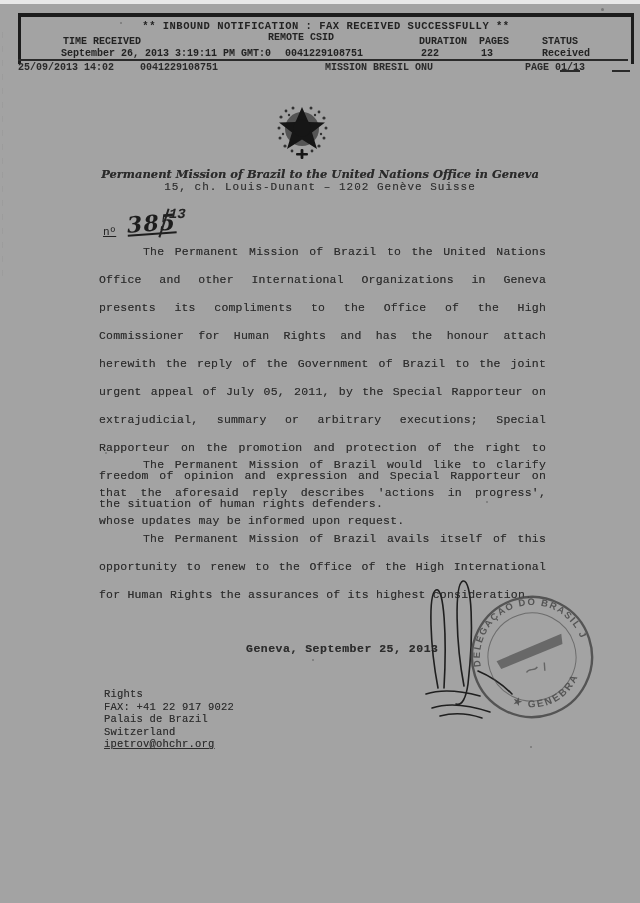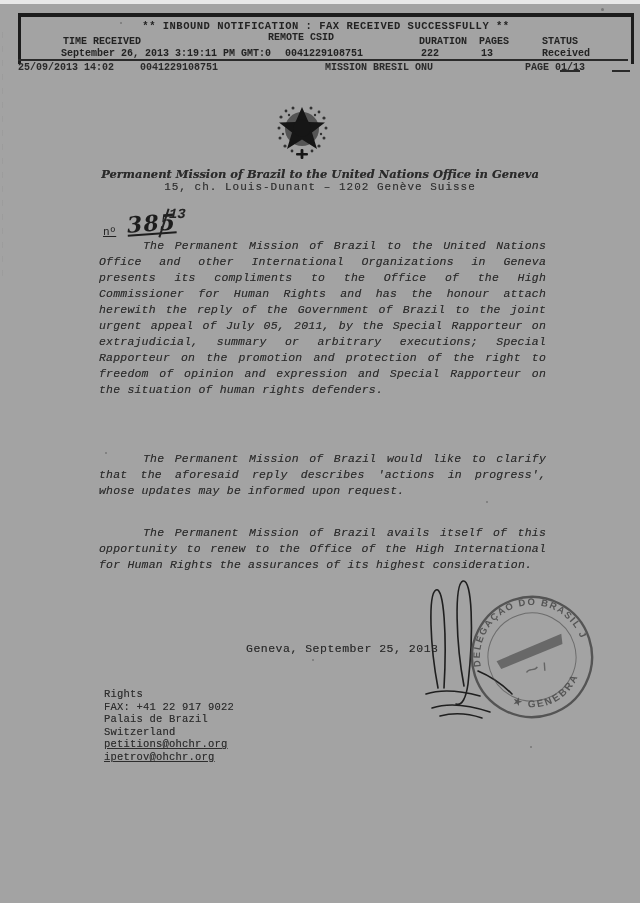--- a/index.html
+++ b/index.html
@@ -34,28 +34,28 @@
   .ref-prefix{position:absolute;left:0;top:14px;font-size:11px;text-decoration:underline;}
   .ref-number{position:absolute;left:24px;top:-2px;
     font-family:"DejaVu Serif",serif;font-style:italic;font-weight:bold;font-size:22px;
     transform:rotate(-4deg);letter-spacing:1px;color:#1d1d1d;text-decoration:underline;}
   .ref-suffix{position:absolute;left:66px;top:-6px;font-size:14px;font-weight:bold;
     transform:skewX(-12deg);}
   .ref-slashline{position:absolute;left:60px;top:-4px;width:1.5px;height:30px;background:#222;
     transform:rotate(18deg);}
   
   .para{position:absolute;left:99px;width:447px;text-align:justify;
-    font-size:11.5px;line-height:16px;letter-spacing:.2px;color:#2d2d2d;
-    text-shadow:0 0 .6px rgba(45,45,45,.55);font-style:italic;}
+    font-size:11.5px;line-height:28px;letter-spacing:.2px;color:#2d2d2d;
+    text-shadow:0 0 .6px rgba(45,45,45,.55);}
   .indent{text-indent:44px;}
   .p1{top:234px;}
   .p2{top:447px;}
   .p3{top:521px;}
   .dateline{position:absolute;left:246px;top:638px;font-size:11.5px;letter-spacing:.5px;
-    color:#2d2d2d;text-shadow:0 0 .6px rgba(45,45,45,.55);}
+    color:#2d2d2d;text-shadow:0 0 .6px rgba(45,45,45,.55);font-weight:bold;}
   
   .signature{position:absolute;left:420px;top:572px;}
   .stamp{position:absolute;left:452px;top:578px;opacity:.88;}
   
   .recipient{position:absolute;left:104px;top:684px;font-size:10.5px;line-height:12.6px;
     color:#2d2d2d;letter-spacing:.2px;text-shadow:0 0 .5px rgba(45,45,45,.5);}
   .recipient div{white-space:nowrap;}
   .email{text-decoration:underline;}
   .noise-dot{position:absolute;background:#777;border-radius:50%;}
 </style>
@@ -168,21 +168,20 @@
         <path d="M70,88 C74,84 78,90 82,86 M88,92 L90,84" stroke-width="1.4" opacity="0.8"></path>
       </g>
     </svg>
   </div>
 
   <div class="recipient">
     <div>Rights</div>
     <div>FAX: +41 22 917 9022</div>
     <div>Palais de Brazil</div>
     <div>Switzerland</div>
-    <div class="email">petitions@ohchr.org</div>
     <div class="email">ipetrov@ohchr.org</div>
   </div>
 
   <div class="noise-dot" style="left:120px;top:18px;width:2px;height:2px;"></div>
   <div class="noise-dot" style="left:601px;top:4px;width:3px;height:3px;"></div>
   <div class="noise-dot" style="left:105px;top:448px;width:2px;height:2px;"></div>
   <div class="noise-dot" style="left:486px;top:497px;width:2px;height:2px;"></div>
   <div class="noise-dot" style="left:312px;top:655px;width:2px;height:2px;"></div>
   <div class="noise-dot" style="left:530px;top:742px;width:2px;height:2px;"></div>
 

